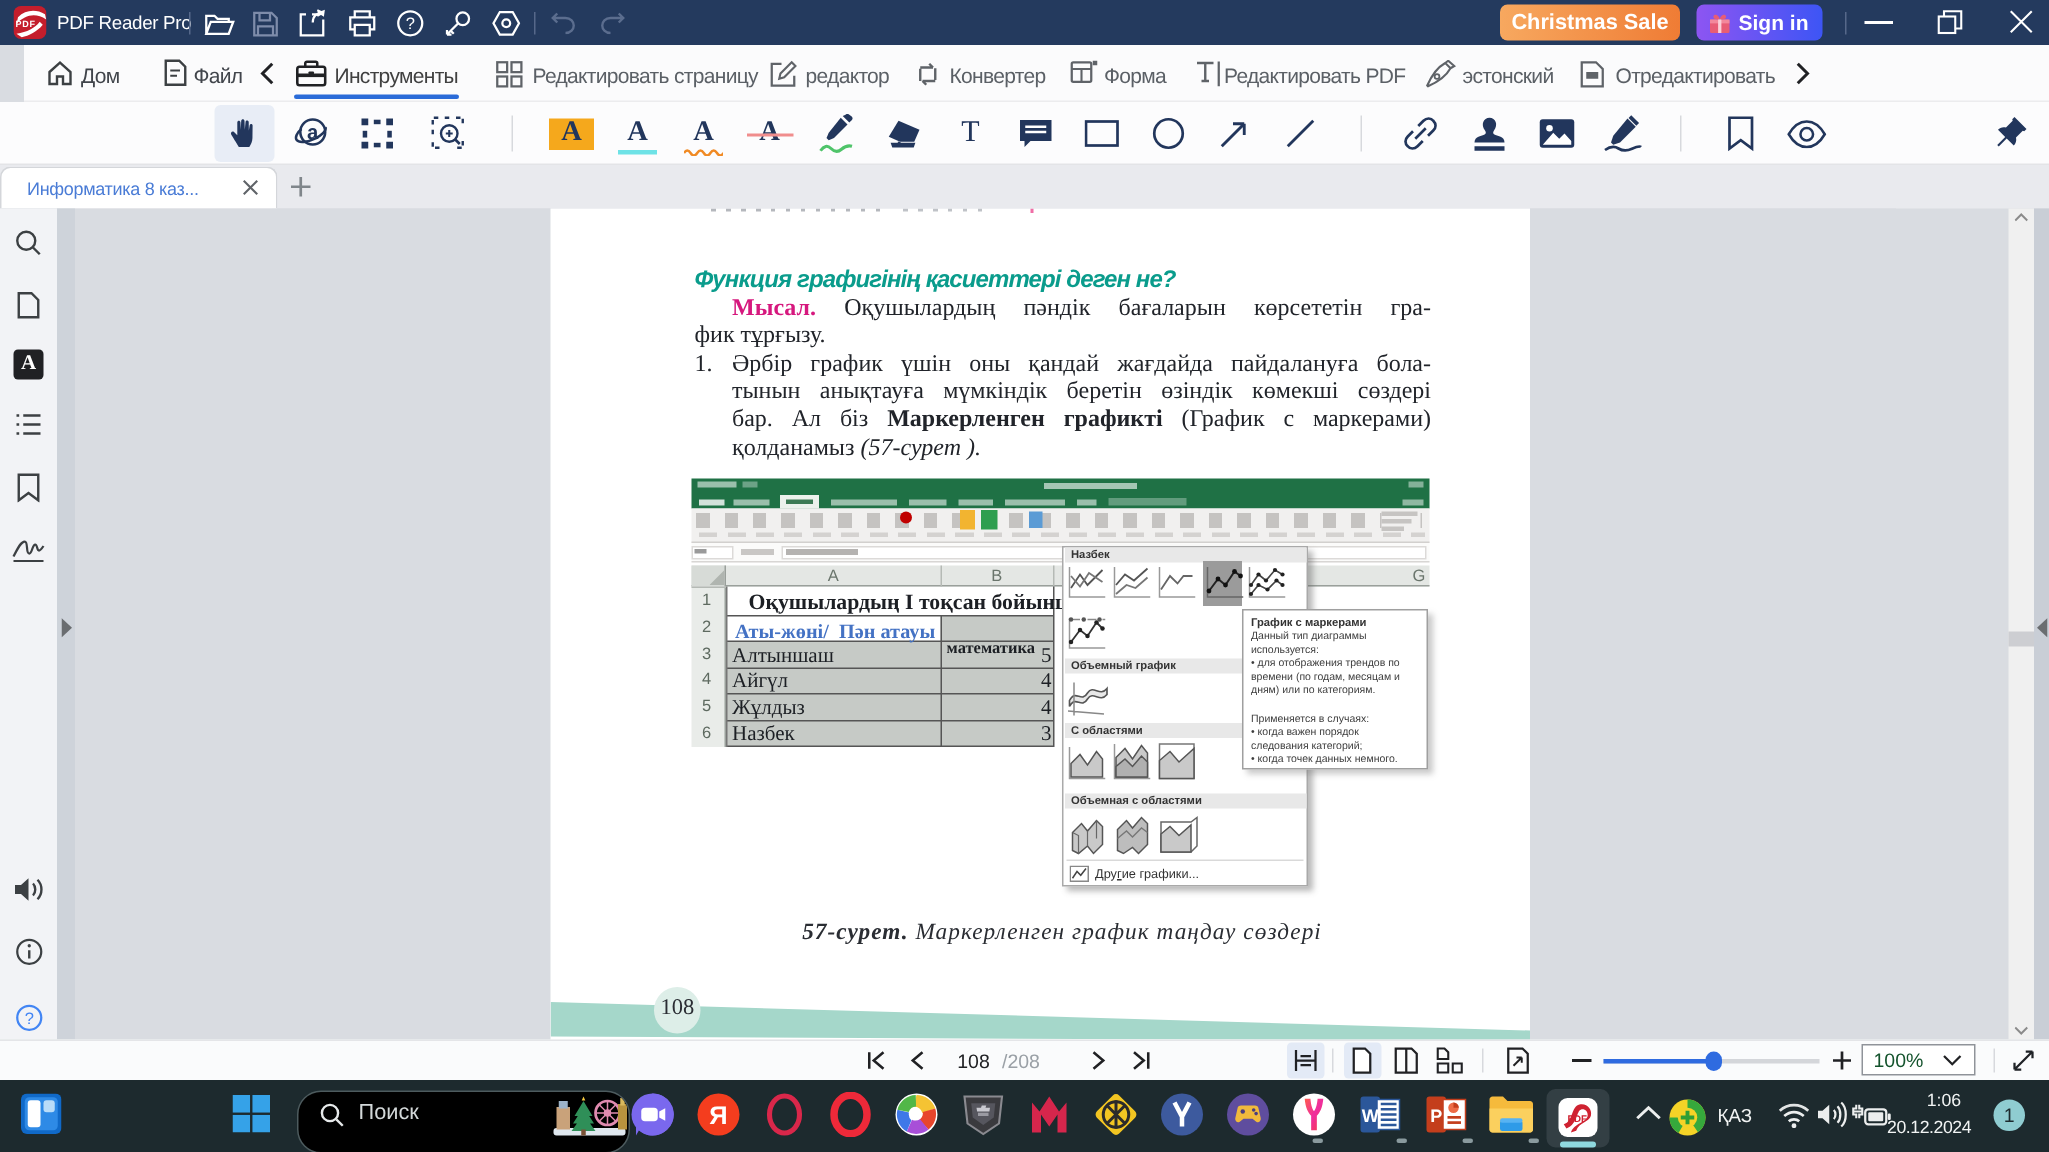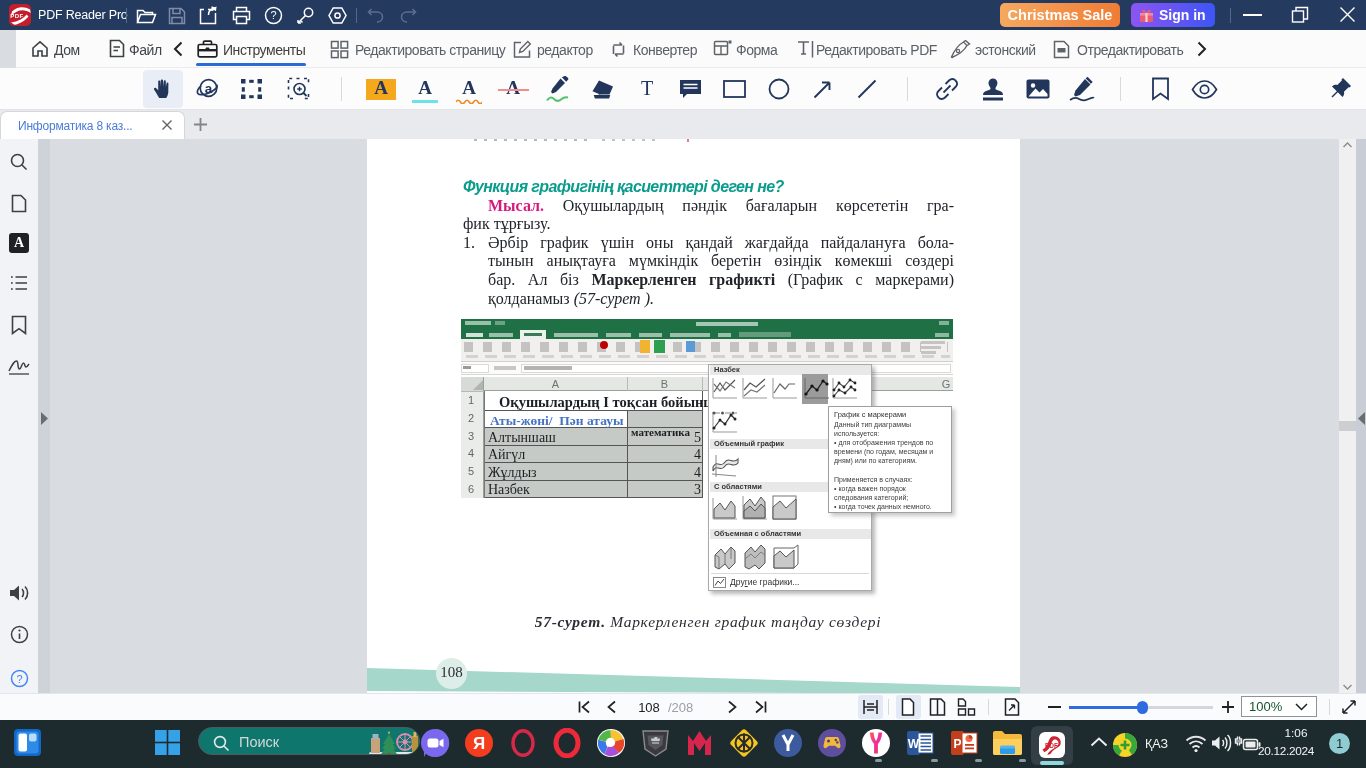--- a/index.html
+++ b/index.html
@@ -496,21 +496,21 @@
         <div class="ddband" style="top:164px">Объемная с областями</div>
         <div class="abs" style="left:2px;top:208px;width:158px;height:1px;background:#d9d9d9"></div>
         <svg class="abs" style="left:4px;top:212px" width="13" height="11" viewBox="0 0 13 11">
             <rect x="0.5" y="0.5" width="12" height="10" fill="none" stroke="#888" stroke-width="1"></rect>
             <path d="M2 8.5 L5 4 L7.5 6.5 L11 2" fill="none" stroke="#444" stroke-width="1"></path>
           </svg>
         <div class="abs" style="left:21px;top:212px;font-size:8.5px;color:#333">Дру<span style="text-decoration:underline">г</span>ие графики...</div>
       </div>
 
       <div id="tip" class="abs" style="left:461px;top:267px;width:124px;height:107px;background:#ffffff;border:1px solid #9f9f9f;box-shadow:3px 3px 4px rgba(120,120,120,0.4);overflow:hidden">
-        <div class="abs" style="left:5px;top:3px;font-size:7.5px;font-weight:normal;color:#333;white-space:nowrap">График с маркерами</div>
+        <div class="abs" style="left:5px;top:3px;font-size:7.5px;font-weight:bold;color:#333;white-space:nowrap">График с маркерами</div>
         <div class="abs" style="left:5px;top:13px;font-size:7px;line-height:9.1px;color:#3d3d3d;white-space:pre">Данный тип диаграммы
 используется:
 • для отображения трендов по
 времени (по годам, месяцам и
 дням) или по категориям.
 
 Применяется в случаях:
 • когда важен порядок
 следования категорий;
 • когда точек данных немного.</div>
@@ -639,21 +639,21 @@
         <rect x="2.5" y="2.5" width="22" height="22" rx="3" fill="#2e8ae6"></rect>
         <rect x="4.5" y="4.5" width="8.5" height="18" rx="2" fill="#ffffff"></rect>
         <rect x="15" y="4.5" width="7.5" height="8" rx="2" fill="#b9dcf8"></rect>
       </svg>
     <svg class="abs" style="left:155px;top:10px" width="25" height="25" viewBox="0 0 25 25">
         <rect x="0" y="0" width="11.7" height="11.7" fill="#35a2e8"></rect>
         <rect x="13.3" y="0" width="11.7" height="11.7" fill="#35a2e8"></rect>
         <rect x="0" y="13.3" width="11.7" height="11.7" fill="#35a2e8"></rect>
         <rect x="13.3" y="13.3" width="11.7" height="11.7" fill="#35a2e8"></rect>
       </svg>
-    <div class="abs" style="left:198px;top:7px;width:222px;height:28px;background:#0f766e;border:1px solid #4d5b5e;border-radius:16px;overflow:hidden">
+    <div class="abs" style="left:198px;top:7px;width:222px;height:42px;background:#000000;border:1px solid #4d5b5e;border-radius:16px;overflow:hidden">
       <svg class="abs" style="left:14px;top:7px" width="17" height="17" viewBox="0 0 17 17">
           <circle cx="7" cy="7" r="5.4" fill="none" stroke="#e6e9ea" stroke-width="1.6"></circle>
           <path d="M11.2 11.2 L15.5 15.5" stroke="#e6e9ea" stroke-width="1.6"></path>
         </svg>
       <div class="abs" style="left:40px;top:6px;font-size:14.5px;color:#d3d8d9">Поиск</div>
       <svg class="abs" style="left:168px;top:2px" width="52" height="28" viewBox="0 0 52 28">
         <rect x="2" y="22" width="48" height="5" rx="2" fill="#dfe7ee"></rect>
         <rect x="4" y="8" width="9" height="15" fill="#c9a27a"></rect>
           <rect x="5.5" y="4" width="6" height="5" fill="#9db3c8"></rect>
         <circle cx="38" cy="12" r="8" fill="none" stroke="#e08bb0" stroke-width="1.8"></circle>

